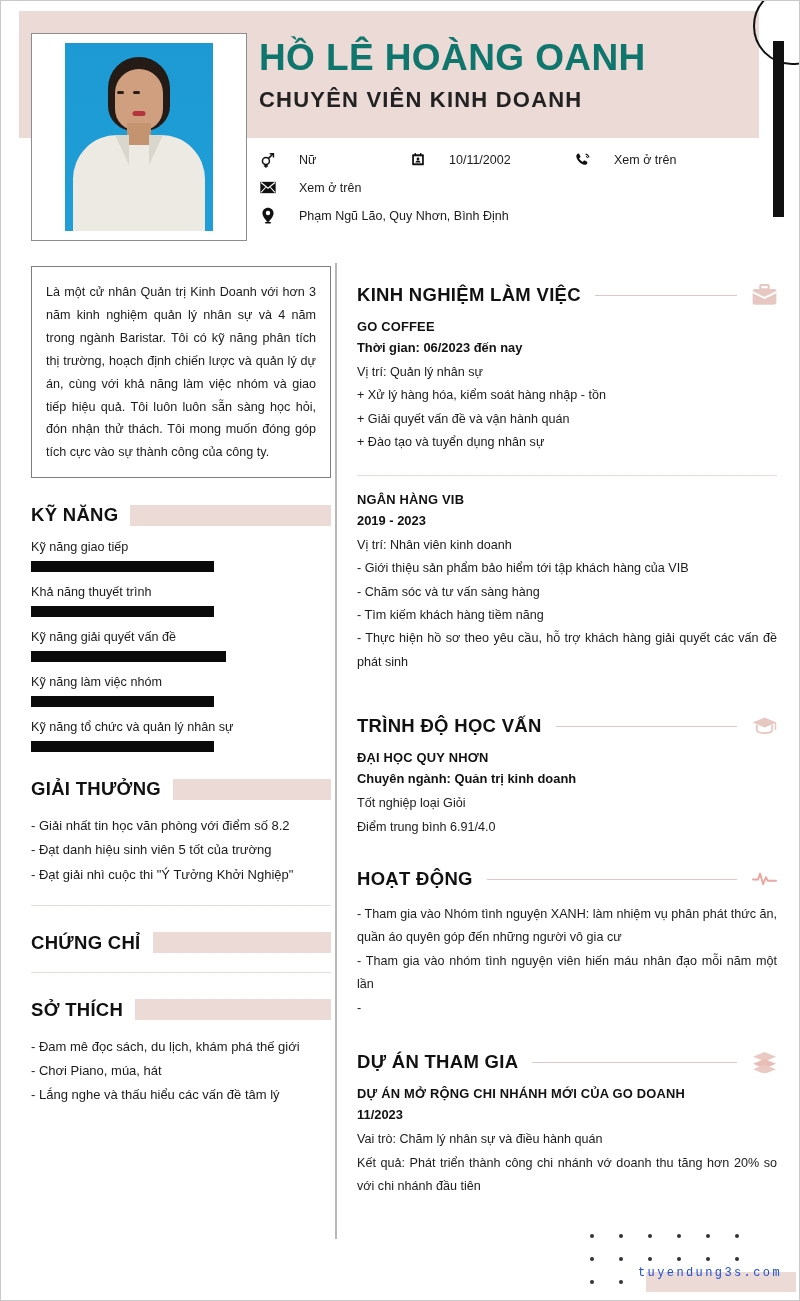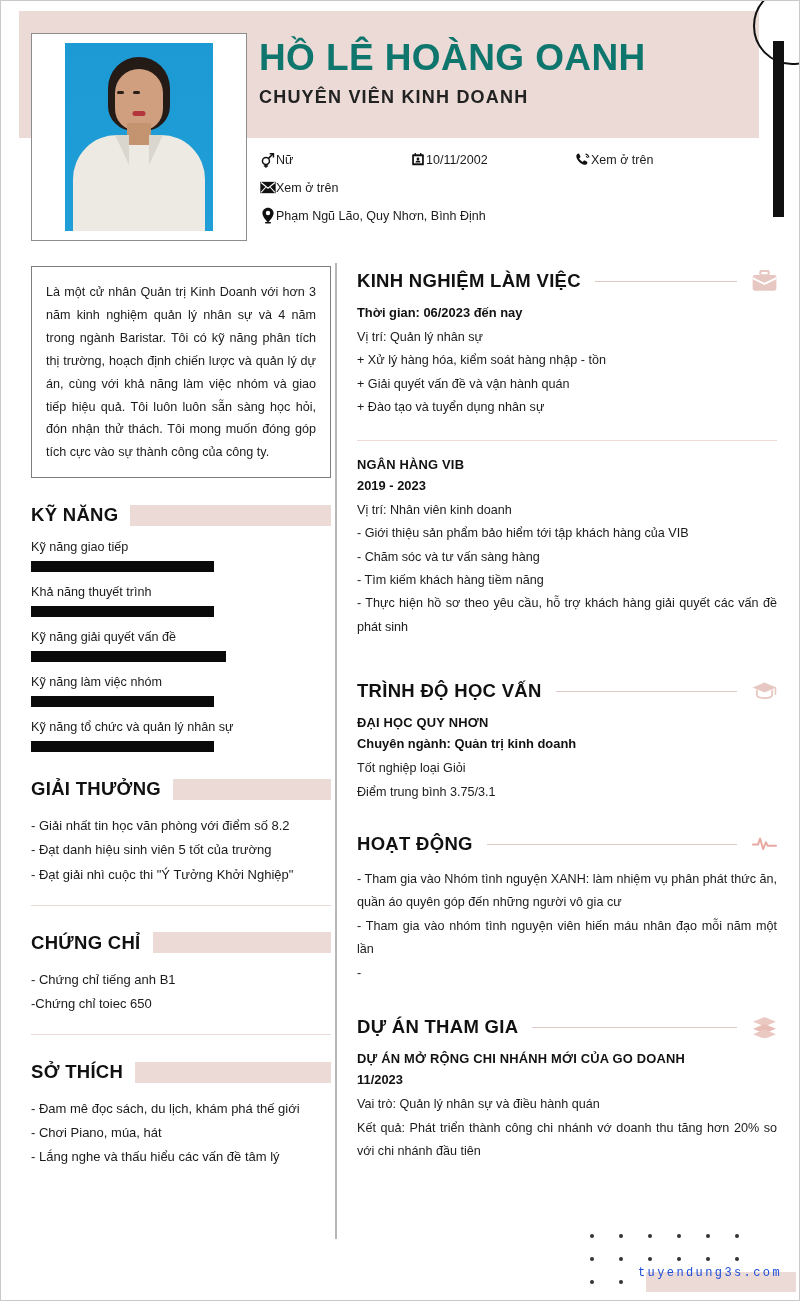--- a/index.html
+++ b/index.html
@@ -78,43 +78,43 @@
   .ph-collarL{left:50px;border-width:0 14px 30px 0;border-color:transparent #d9d6cd transparent transparent;}
   .ph-collarR{right:50px;border-width:0 0 30px 14px;border-color:transparent transparent transparent #d9d6cd;}
 
   
   .name-block{position:absolute;left:258px;top:38px;width:470px;}
   .name{
     font-size:37px;font-weight:700;letter-spacing:.4px;
     color:#0f766e;line-height:1.05;margin:0;white-space:nowrap;
   }
   .job-title{
-    font-size:18px;font-weight:700;letter-spacing:1.2px;
+    font-size:22px;font-weight:700;letter-spacing:1.2px;
     color:#222;margin:9px 0 0 0;
   }
 
   
   .contact{
     position:absolute;left:258px;top:150px;width:520px;
     font-size:12.5px;color:#1b1b1b;
   }
   .c-row{display:flex;align-items:flex-start;margin-bottom:11px;}
-  .c-item{display:flex;align-items:center;gap:0;}
+  .c-item{display:flex;align-items:center;gap:23px;}
   .c-item .ico{width:17px;height:17px;flex:0 0 17px;display:flex;align-items:center;justify-content:center;}
   .c-item .ico svg{display:block;}
   .c-gender{width:150px;}
   .c-dob{width:165px;}
 
   
   .col-divider{
     position:absolute;left:334px;top:262px;
     width:1.5px;height:976px;background:#b7b7b7;
   }
   .left-col{position:absolute;left:22px;top:265px;width:300px;margin-left:8px;}
-  .right-col{position:absolute;left:356px;top:268px;width:420px;}
+  .right-col{position:absolute;left:356px;top:282px;width:420px;}
 
   
   .summary-box{
     border:1px solid #7e7e7e;
     padding:14px 14px 13px 14px;
     font-size:12.6px;line-height:1.82;
     text-align:justify;color:#1b1b1b;
     box-sizing:border-box;
   }
 
@@ -315,24 +315,20 @@
       <li>- Giải nhất tin học văn phòng với điểm số 8.2</li>
       <li>- Đạt danh hiệu sinh viên 5 tốt của trường</li>
       <li>- Đạt giải nhì cuộc thi "Ý Tưởng Khởi Nghiệp"</li>
     </ul>
     <div class="l-rule"></div>
 
     <div class="l-head">
       <h2>CHỨNG CHỈ</h2>
       <span class="bar"></span>
     </div>
-    <ul class="blist">
-      <li>- Chứng chỉ tiếng anh B1</li>
-      <li>-Chứng chỉ toiec 650</li>
-    </ul>
     <div class="l-rule"></div>
 
     <div class="l-head">
       <h2>SỞ THÍCH</h2>
       <span class="bar"></span>
     </div>
     <ul class="blist">
       <li>- Đam mê đọc sách, du lịch, khám phá thế giới</li>
       <li>- Chơi Piano, múa, hát</li>
       <li>- Lắng nghe và thấu hiểu các vấn đề tâm lý</li>
@@ -347,20 +343,21 @@
       <span class="ico">
         <svg width="25" height="22" viewBox="0 0 26 23">
           <rect x="8.6" y="1" width="8.8" height="4.6" rx="1.4" fill="none" stroke="#E7C7C1" stroke-width="2.2"></rect>
           <rect x="0.6" y="5.2" width="24.8" height="16.4" rx="2.2" fill="#E7C7C1"></rect>
           <path d="M0.6 8.4 L13 14.6 L25.4 8.4" fill="none" stroke="#ffffff" stroke-width="2"></path>
         </svg>
       </span>
     </div>
 
     <div class="r-block">
+      <p class="r-org">GO COFFEE</p>
       <p class="r-sub">Thời gian: 06/2023 đến nay</p>
       <p class="r-line">Vị trí: Quản lý nhân sự</p>
       <p class="r-line">+ Xử lý hàng hóa, kiểm soát hàng nhập - tồn</p>
       <p class="r-line">+ Giải quyết vấn đề và vận hành quán</p>
       <p class="r-line">+ Đào tạo và tuyển dụng nhân sự</p>
     </div>
 
     <div class="r-rule"></div>
 
     <div class="r-block">
@@ -383,21 +380,21 @@
           <path d="M13 1.2 L25.4 6.4 L13 11.6 L0.6 6.4 Z" fill="#E7C7C1"></path>
           <path d="M5 8.8 v5.2 c0 2 3.6 3.4 8 3.4 s8-1.4 8-3.4 V8.8" fill="none" stroke="#E7C7C1" stroke-width="1.9"></path>
           <path d="M24.4 7 v6.4" stroke="#E7C7C1" stroke-width="1.6" stroke-linecap="round"></path>
         </svg>
       </span>
     </div>
     <div class="r-block">
       <p class="r-org">ĐẠI HỌC QUY NHƠN</p>
       <p class="r-sub">Chuyên ngành: Quản trị kinh doanh</p>
       <p class="r-line">Tốt nghiệp loại Giỏi</p>
-      <p class="r-line">Điểm trung bình 3.75/3.1</p>
+      <p class="r-line">Điểm trung bình 6.91/4.0</p>
     </div>
 
     <div class="sec-gap" style="height:22px"></div>
 
     <div class="r-head">
       <h2>HOẠT ĐỘNG</h2>
       <span class="rule"></span>
       <span class="ico">
         <svg width="25" height="20" viewBox="0 0 26 20">
           <path d="M1 10.6 H6.2 L8.4 4.4 L11.6 15.4 L14.4 8.2 L16.4 11.8 H25" fill="none" stroke="#E7A9A1" stroke-width="2" stroke-linecap="round" stroke-linejoin="round"></path>
@@ -419,21 +416,21 @@
         <svg width="25" height="22" viewBox="0 0 26 23">
           <path d="M13 1 L25 6 L13 11 L1 6 Z" fill="#EBC9C3"></path>
           <path d="M13 8.4 L25 13.4 L13 18.4 L1 13.4 Z" fill="#E7BDB6"></path>
           <path d="M13 14 L25 19 L13 24 L1 19 Z" fill="#EBC9C3"></path>
         </svg>
       </span>
     </div>
     <div class="r-block">
       <p class="r-org">DỰ ÁN MỞ RỘNG CHI NHÁNH MỚI CỦA GO DOANH</p>
       <p class="r-sub">11/2023</p>
-      <p class="r-line">Vai trò: Quản lý nhân sự và điều hành quán</p>
+      <p class="r-line">Vai trò: Chăm lý nhân sự và điều hành quán</p>
       <p class="r-line justify">Kết quả: Phát triển thành công chi nhánh vớ doanh thu tăng hơn 20% so với chi nhánh đầu tiên</p>
     </div>
   </div>
 
   <div class="dots">
     <div class="drow">
         <span class="dot"></span>
         <span class="dot"></span>
         <span class="dot"></span>
         <span class="dot"></span>

